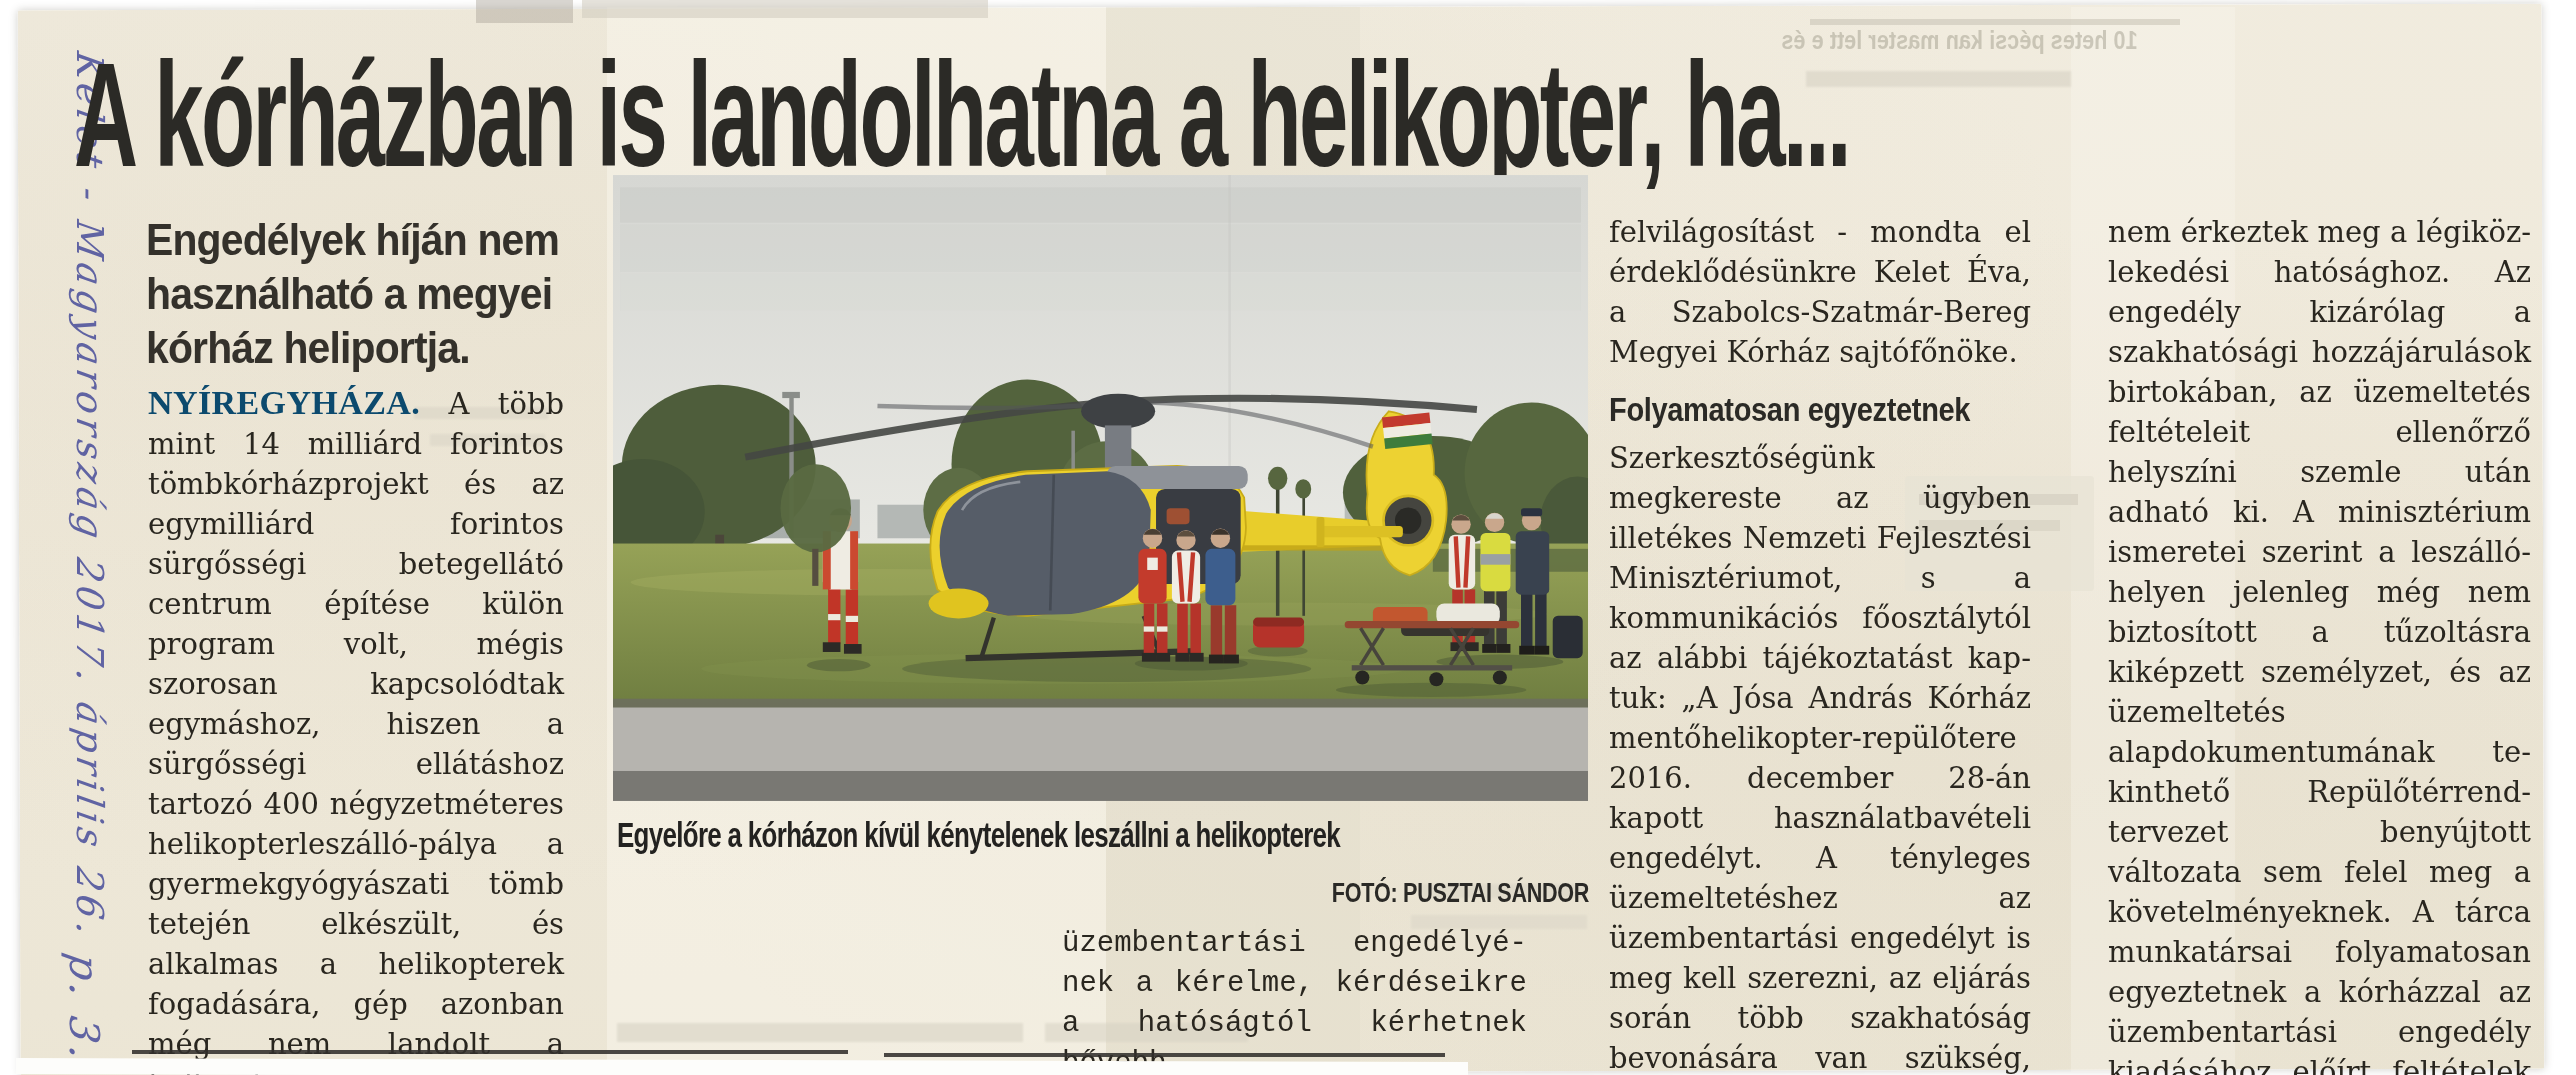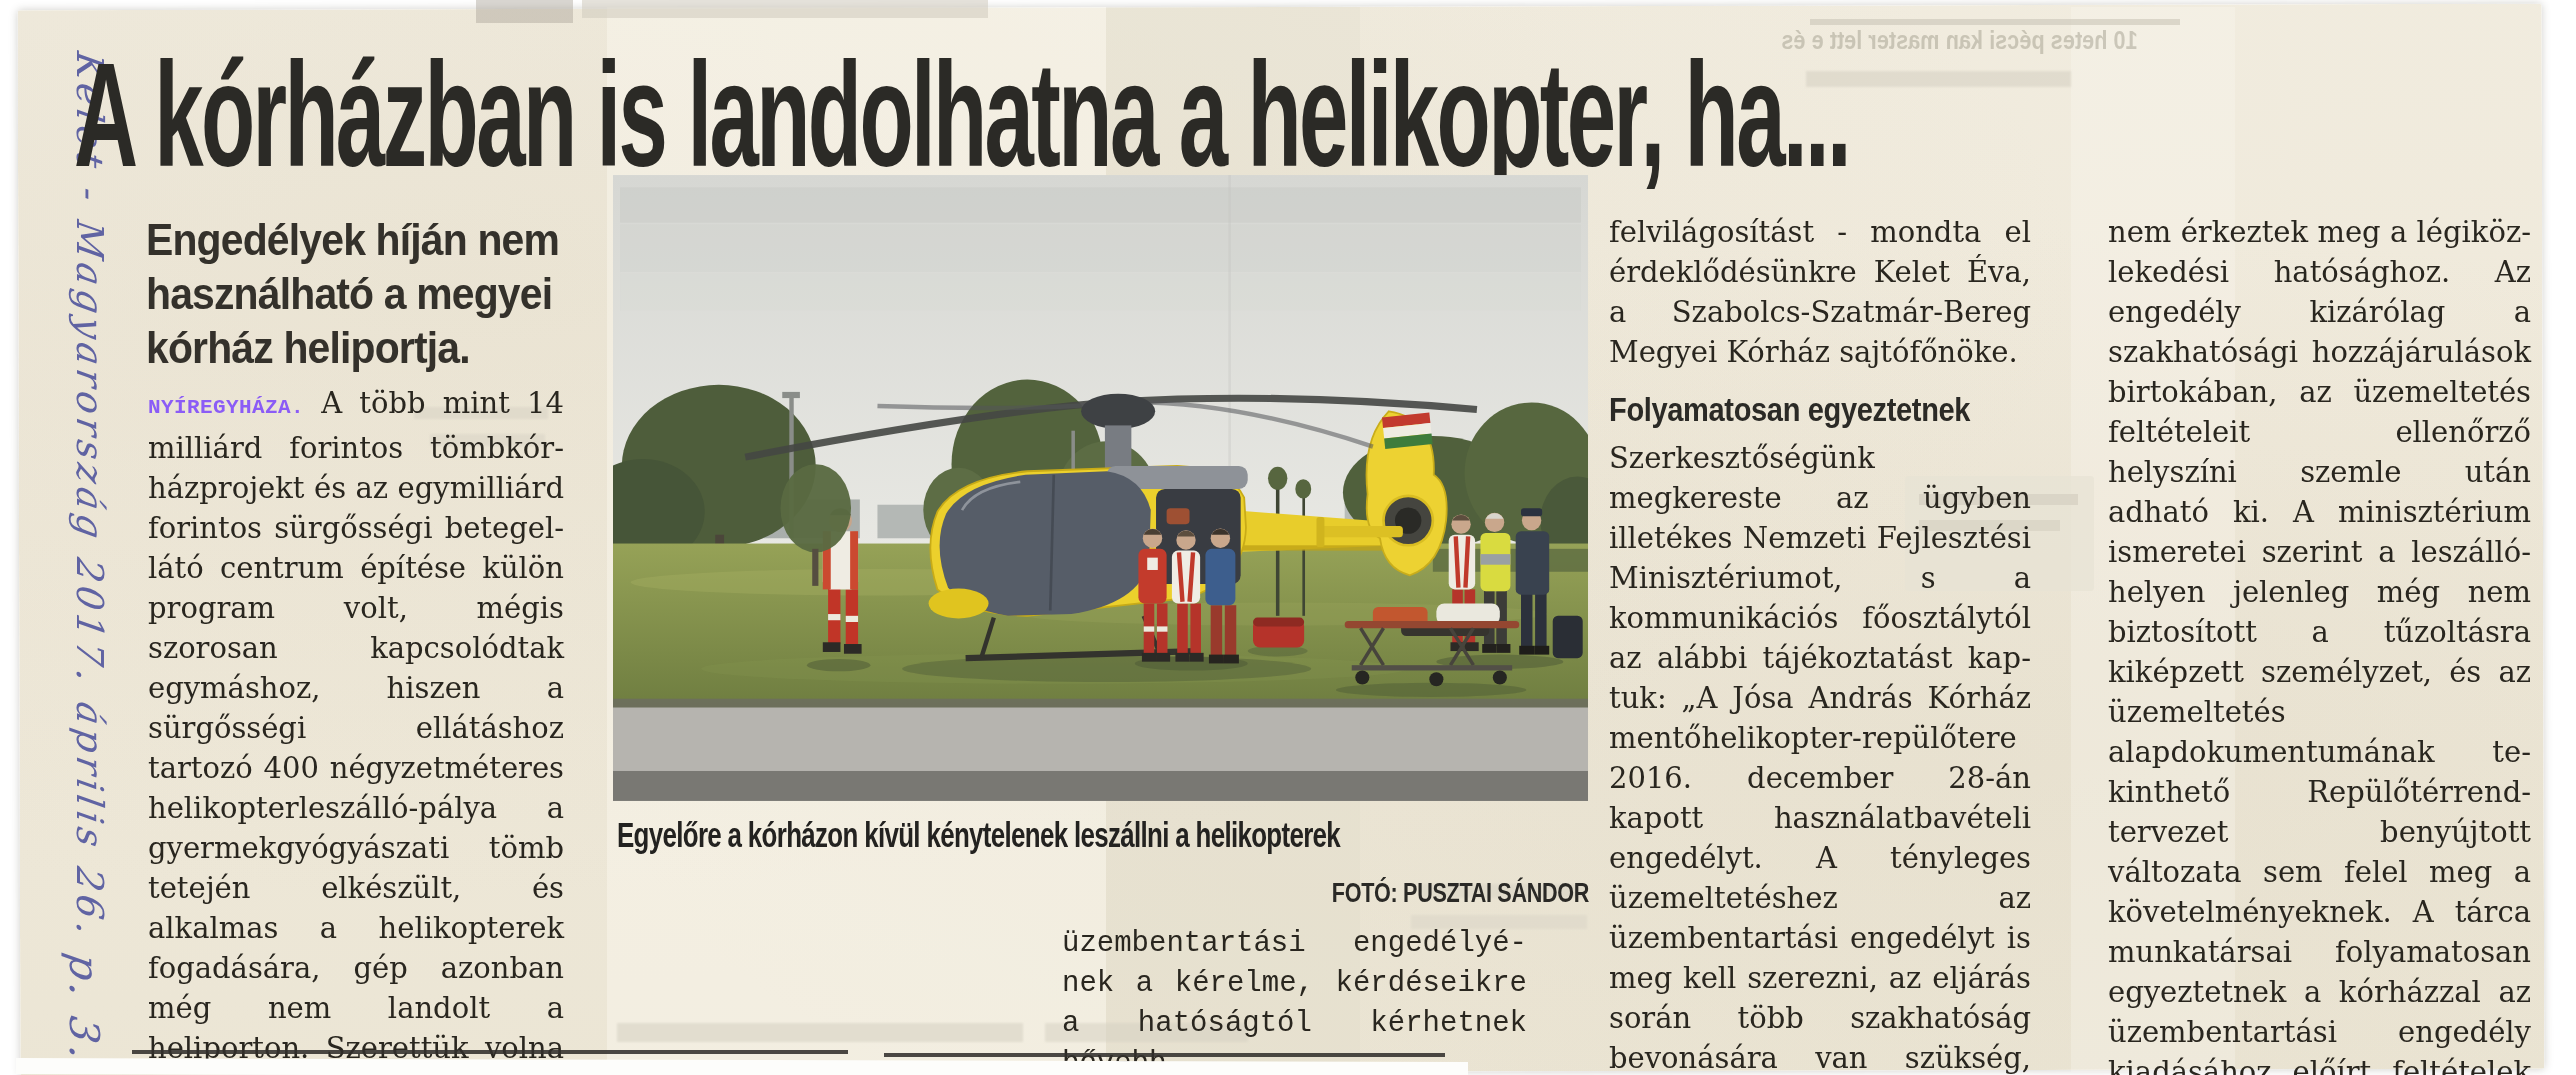--- a/index.html
+++ b/index.html
@@ -36,22 +36,22 @@
   .hw-main { left:111px; top:56px; font-size:37px; letter-spacing:4.4px; }
   .hw-page { left:108px; top:958px; font-size:41px; letter-spacing:3.5px; }
 
   
   .headline { position:absolute; left:74px; top:30px; font-weight:bold;
     font-size:148px; letter-spacing:-4.4px; color:#2b2a26; white-space:nowrap;
     transform:scaleX(.60); transform-origin:0 0; }
   .lead { position:absolute; left:146px; top:213px; width:498px;
     font-weight:bold; font-size:44px; line-height:54px; letter-spacing:-0.9px;
     color:#34312b; transform:scaleX(.93); transform-origin:0 0; }
-  .kicker { font-family:Liberation Mono, monospace; font-weight:bold;
-    font-size:21px; color:#8b5cf6; letter-spacing:0.4px; }
+  .kicker { font-family:Liberation Serif, serif; font-weight:bold;
+    font-size:34px; color:#0c4a6e; letter-spacing:0.4px; }
   .subhead { font-family:"Liberation Sans", sans-serif; font-weight:bold;
     font-size:33px; color:#2b2a26; white-space:nowrap; letter-spacing:-0.4px;
     transform:scaleX(.88); transform-origin:0 0; margin:17.6px 0 8.8px 0; }
 
   
   .bodycol { position:absolute; font-family:"DejaVu Serif", serif;
     font-size:29px; line-height:40px; color:#29261f; text-align:justify;
     hyphens:manual; -webkit-hyphens:manual; }
   .col1 { left:148px; top:383px; width:416px; }
   .col2 { left:617px;  top:924px; width:463px; text-indent:41px; }

